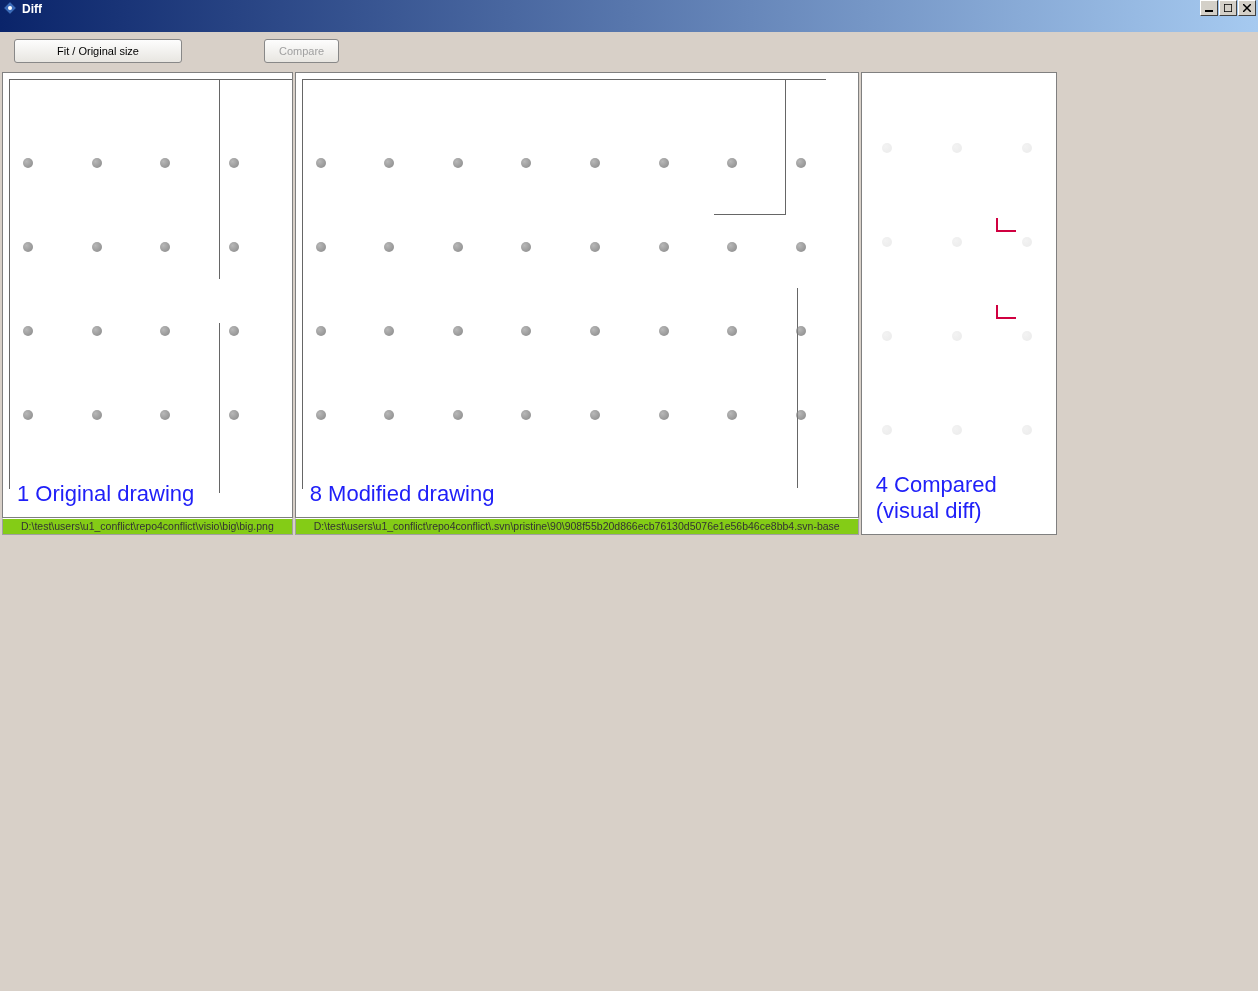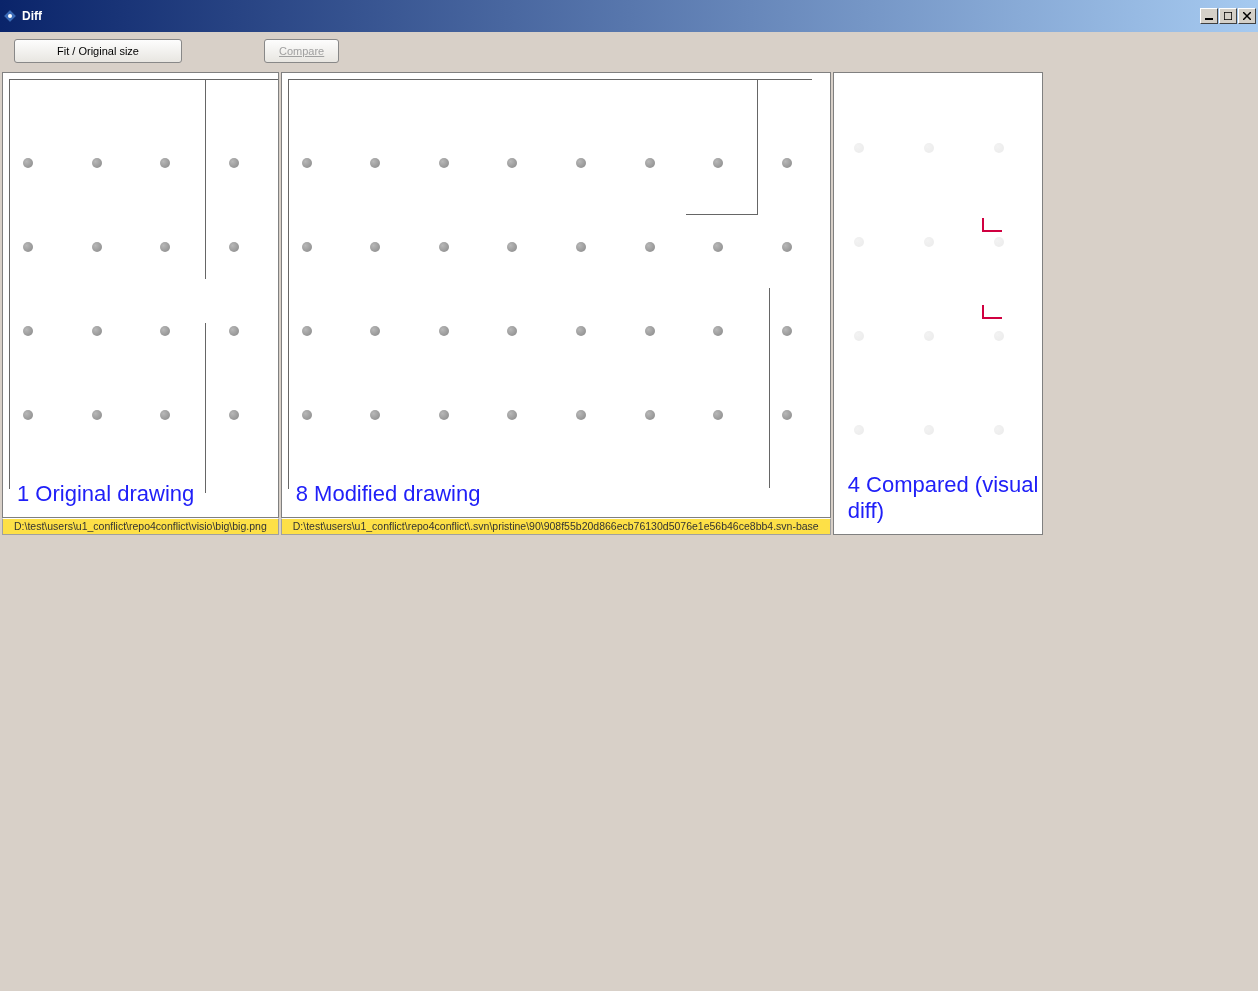--- a/index.html
+++ b/index.html
@@ -12,21 +12,21 @@
   font-size: 11px;
   background: #d8d0c8;
   width: 1258px;
   height: 991px;
   overflow: hidden;
 }
 .titlebar {
   height: 22px;
   background: linear-gradient(to right, #0a246a, #a6caf0);
   display: flex;
-  align-items: center;
+  align-items: flex-end;
   padding: 16px 2px;
   color: white;
 }
 .titlebar-icon {
   width: 16px;
   height: 16px;
   margin-right: 4px;
   display: flex;
   align-items: center;
   justify-content: center;
@@ -71,21 +71,20 @@
   border: 1px solid #888;
   border-radius: 3px;
   font-size: 11px;
   font-family: Tahoma, Arial, sans-serif;
   cursor: pointer;
   min-width: 168px;
 }
 .btn.disabled {
   color: #a0a0a0;
   min-width: 75px;
-  text-decoration: underline;
 }
 .panels {
   display: grid;
   grid-template-columns: 1fr 1fr 1fr 1fr;
   grid-template-rows: 1fr 1fr;
   gap: 2px;
   padding: 2px;
   height: calc(100% - 60px);
 }
 .panel {
@@ -99,25 +98,25 @@
   border: 1px solid #808080;
   position: relative;
   overflow: hidden;
 }
 .canvas {
   position: absolute;
   inset: 0;
 }
 .path-bar {
   height: 17px;
-  background: #fde047;
+  background: #84cc16;
   border: 1px solid #a0a0a0;
   border-top: 1px solid #fff;
   font-size: 10.5px;
-  padding: 1px 11px;
+  padding: 1px 18px;
   white-space: nowrap;
   overflow: hidden;
   text-overflow: clip;
   color: #333;
 }
 .dot-grid {
   position: absolute;
   left: 20px;
   top: 85px;
   width: 490px;

